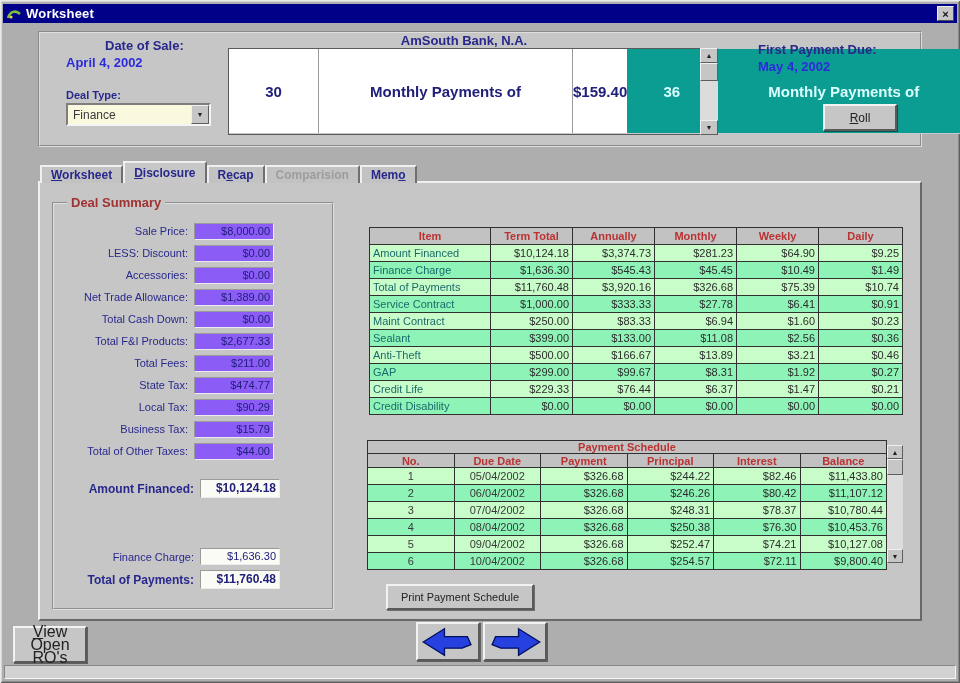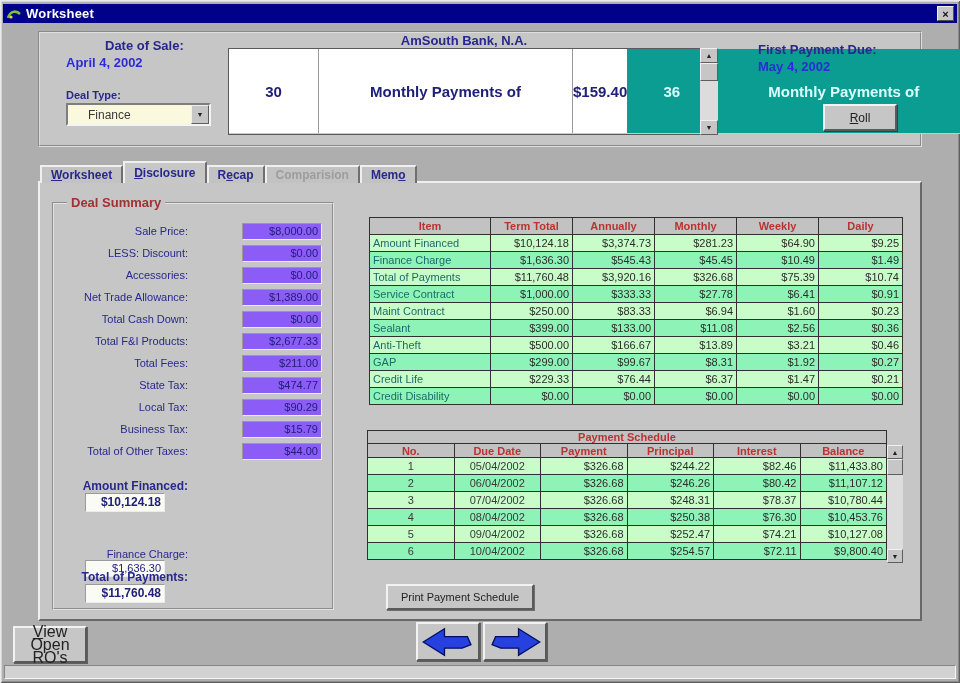--- a/index.html
+++ b/index.html
@@ -13,21 +13,21 @@
   .titlebar .title{color:#fff;font-weight:bold;font-size:13px;margin-left:5px;letter-spacing:.2px;}
   .close-btn{position:absolute;right:3px;top:2px;width:17px;height:15px;background:#c6c6c6;
     border:1px solid;border-color:#f0f0f0 #4e4e4e #4e4e4e #f0f0f0;font-size:11px;line-height:12px;
     font-weight:bold;color:#111;text-align:center;padding:0;cursor:default;}
   .panel{position:absolute;background:#c6c6c6;border:2px groove #dedede;}
   .top-panel{left:38px;top:31px;width:884px;height:116px;}
   .lbl{position:absolute;font-size:13px;font-weight:bold;color:var(--c-navy,#28288c);white-space:nowrap;}
   .lbl.small{font-size:11px;font-weight:bold;}
   .lbl.blue{color:var(--c-blue,#2b2bdc);}
   .combo{position:absolute;left:26px;top:70px;width:145px;height:23px;background:#fbf9dd;
-    border:2px solid;border-color:#7e7e7e #f4f4f4 #f4f4f4 #7e7e7e;display:flex;align-items:center;padding-left:15px;}
+    border:2px solid;border-color:#7e7e7e #f4f4f4 #f4f4f4 #7e7e7e;display:flex;align-items:center;}
   .combo .val{flex:1;font-size:12px;color:#3a3a3a;padding-left:5px;}
   .combo .drop{width:18px;height:100%;background:#c6c6c6;border:1px solid;border-color:#f0f0f0 #5e5e5e #5e5e5e #f0f0f0;
     font-size:7px;color:#222;display:flex;align-items:center;justify-content:center;}
   .bank-hdr{position:absolute;left:188px;top:0px;width:472px;text-align:center;font-size:13px;font-weight:bold;color:var(--c-navy,#28288c);}
   .pay-list{position:absolute;left:188px;top:15px;width:472px;height:87px;background:#fff;
     border:1px solid #5a5a5a;display:flex;flex-direction:row;}
   .pay-row{flex:1;display:flex;align-items:center;font-size:15px;font-weight:bold;color:#20207a;border-bottom:1px solid #c9c9c9;}
   .pay-row:last-child{border-bottom:none;}
   .pay-row .term{width:90px;text-align:center;border-right:1px solid #9a9a9a;align-self:stretch;display:flex;align-items:center;justify-content:center;}
   .pay-row .desc{width:254px;text-align:center;border-right:1px solid #9a9a9a;align-self:stretch;display:flex;align-items:center;justify-content:center;}
@@ -46,30 +46,30 @@
   .tab{height:18px;background:#c2c2c2;border:2px solid;border-color:#efefef #6f6f6f #6f6f6f #efefef;border-bottom:none;
     font-size:12px;font-weight:bold;color:var(--c-navy,#28288c);padding:1px 9px 0;white-space:nowrap;}
   .tab.active{height:22px;background:#c7c7c7;padding-top:3px;position:relative;z-index:4;}
   .tab.disabled{color:#9d9d9d;}
   .tabpage{position:absolute;left:38px;top:181px;width:884px;height:440px;background:#c6c6c6;
     border:2px solid;border-color:#efefef #686868 #686868 #efefef;z-index:2;}
   .group{position:absolute;left:12px;top:19px;width:282px;height:408px;border:2px groove #e2e2e2;}
   .group-caption{position:absolute;left:13px;top:-9px;background:#c6c6c6;padding:0 4px;
     font-size:13px;font-weight:bold;color:var(--c-red,#a03232);}
   .fields{position:absolute;left:2px;top:16px;width:276px;}
-  .field-row{height:22px;display:flex;align-items:center;gap:48px;}
+  .field-row{height:22px;display:flex;align-items:center;}
   .field-row .f-lbl{width:132px;text-align:right;font-size:11px;color:var(--c-navy,#28288c);}
   .f-box{width:80px;height:17px;margin-left:6px;background:#8b5cf6;border:1px solid;
     border-color:#9a9a9a #ececec #ececec #9a9a9a;font-size:11px;color:#20207a;text-align:right;padding:1px 3px 0 0;}
-  .total-row{position:absolute;left:2px;display:flex;align-items:center;flex-direction:column;}
+  .total-row{position:absolute;left:8px;display:flex;align-items:center;}
   .total-row .f-lbl{width:132px;text-align:right;font-size:12px;font-weight:bold;color:var(--c-navy,#28288c);}
   .total-row .f-box{height:19px;background:#fbfbf5;font-size:12px;font-weight:bold;}
   .total-row.normal .f-lbl{font-weight:normal;font-size:11px;}
   .total-row.normal .f-box{font-weight:normal;font-size:11px;height:17px;}
-  table.grid{border-collapse:collapse;table-layout:fixed;}
+  table.grid{border-collapse:collapse;table-layout:fixed;margin-top:10px;}
   table.grid td,table.grid th{border:1px solid #303030;font-size:11px;height:17px;padding:0 3px;overflow:hidden;white-space:nowrap;}
   table.grid th{background:#c2c2c2;color:var(--c-red2,#bb3232);font-weight:bold;text-align:center;}
   tr.g-light td{background:var(--c-green1,#c8fcc8);}
   tr.g-mint td{background:var(--c-green2,#8ef3b7);}
   td.c-item{text-align:left;color:#1a6b6b;}
   td.c-num{text-align:right;color:#2c2c2c;}
   td.c-ctr{text-align:center;color:#3a3a3a;}
   .fee-wrap{position:absolute;left:329px;top:34px;}
   .sched-wrap{position:absolute;left:327px;top:247px;width:536px;height:133px;}
   .sched-sb{right:0;top:15px;bottom:0;height:118px;width:16px;position:absolute;}

